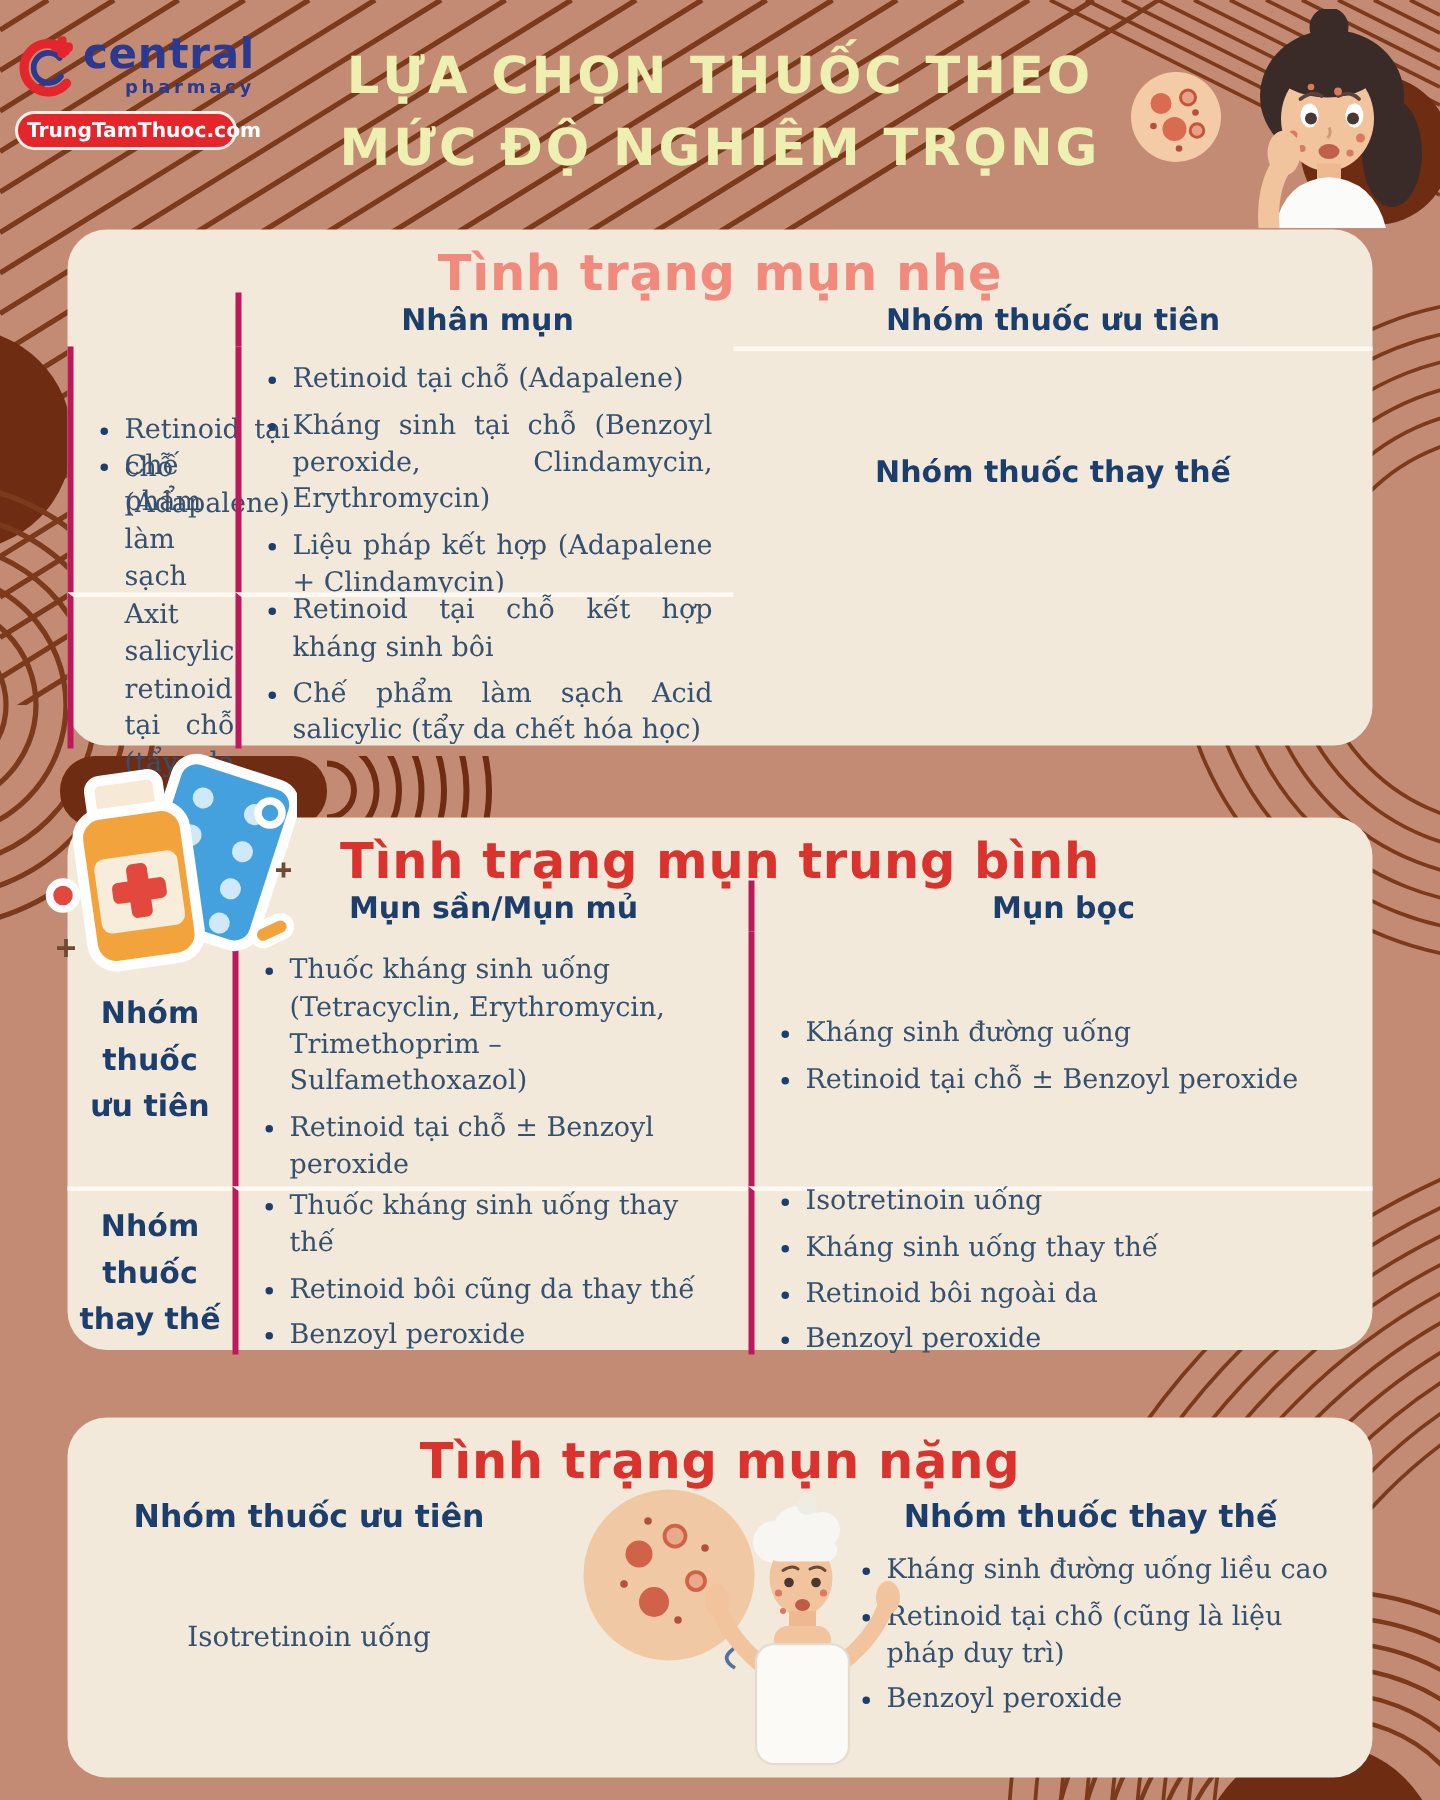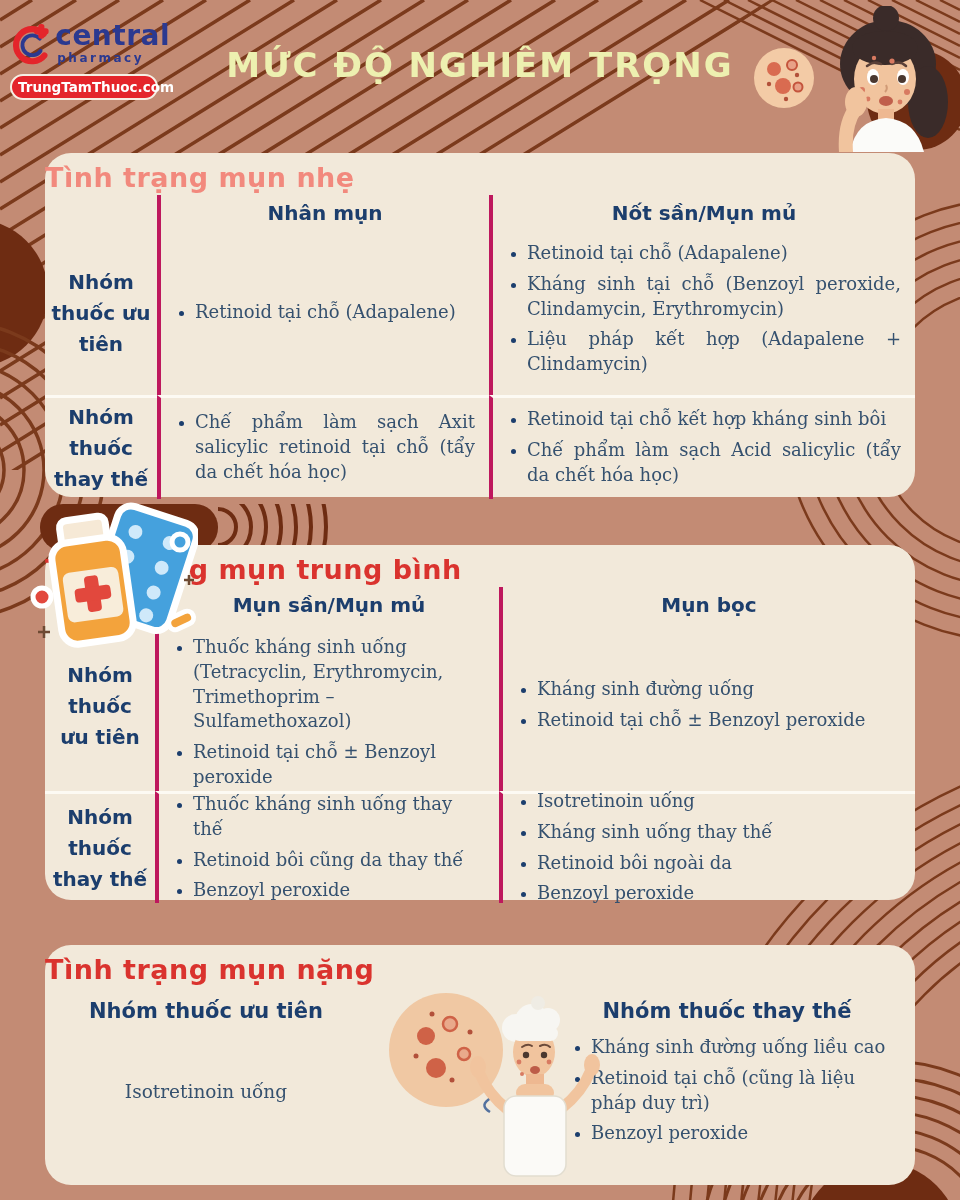--- a/index.html
+++ b/index.html
@@ -8,30 +8,30 @@
     background:#c38b74;
     font-family:"DejaVu Sans", sans-serif;
   }
   .decor{position:absolute;inset:0;z-index:0;pointer-events:none;} .z2{z-index:2;}
 
   
   .logo{position:absolute;left:10px;top:16px;z-index:3;width:160px;}
   .logo-row{display:flex;align-items:flex-start;}
   .logo-txt{margin-left:4px;margin-top:6px;line-height:1;}
   .logo-brand{font-size:28px;font-weight:800;color:#2b3990;letter-spacing:.5px;}
-  .logo-sub{font-size:12px;font-weight:700;color:#2b3990;letter-spacing:2.5px;margin-top:2px;margin-left:2px;}
+  .logo-sub{font-size:12px;font-weight:700;color:#2b3990;letter-spacing:2.5px;margin-top:2px;margin-left:2px;text-align:right;}
   .logo-pill{margin-top:2px;background:#e4252b;border:2px solid #f6efe4;border-radius:14px;
     color:#fff;font-weight:800;font-size:13.5px;text-align:center;padding:3px 6px;width:148px;box-sizing:border-box;}
   .title{position:absolute;left:218px;top:34px;width:524px;text-align:center;z-index:3;
     color:#edf0b0;font-weight:800;font-size:34px;letter-spacing:2px;line-height:1.0;}
   .title .l2{margin-top:14px;}
 
   
   .card{position:absolute;left:45px;width:870px;background:#f2e9da;border-radius:26px;z-index:2;box-sizing:border-box;}
-  .card-h{ text-align:left;font-weight:800;font-size:27px;letter-spacing:.5px;padding-top:9px;height:33px;line-height:1.2;}
+  .card-h{ text-align:center;font-weight:800;font-size:33px;letter-spacing:.5px;padding-top:9px;height:33px;line-height:1.2;}
   .salmon{color:#f2897d;} .red{color:#da332e;}
 
   .tbl{display:grid;}
   .tbl-1{grid-template-columns:112px 332px 1fr;grid-template-rows:36px 164px 104px;}
   .tbl-2{grid-template-columns:110px 344px 1fr;grid-template-rows:34px 170px 112px;}
   .colhead{font-weight:800;font-size:20px;color:#1c3e6d;text-align:center;padding-top:6px;}
   .rowhead{font-weight:800;font-size:20px;color:#1c3e6d;text-align:center;
     display:flex;align-items:center;justify-content:center;line-height:1.55;padding:0 6px;}
   .vline{border-left:4px solid #be185d;}
   .hline{border-top:3px solid #fdfaf3;}
@@ -133,20 +133,21 @@
       </svg>
       <div class="logo-txt">
         <div class="logo-brand">central</div>
         <div class="logo-sub">pharmacy</div>
       </div>
     </div>
     <div class="logo-pill">TrungTamThuoc.com</div>
   </div>
 
   <div class="title">
+    <div class="l1">LỰA CHỌN THUỐC THEO</div>
     <div class="l2">MỨC ĐỘ NGHIÊM TRỌNG</div>
   </div>
 
   <svg class="abs z2" style="left:752px;top:46px;" width="64" height="64" viewBox="0 0 64 64">
     <circle cx="32" cy="32" r="30" fill="#f3cba6"></circle>
     <circle cx="22" cy="23" r="7" fill="#d96b50"></circle>
     <circle cx="40" cy="19" r="5" fill="#e8a187" stroke="#c4543c" stroke-width="2"></circle>
     <circle cx="31" cy="40" r="8" fill="#d96b50"></circle>
     <circle cx="46" cy="41" r="4.5" fill="#e8a187" stroke="#c4543c" stroke-width="2"></circle>
     <circle cx="45" cy="29" r="2.2" fill="#b2503a"></circle>
@@ -177,21 +178,20 @@
     <path d="M38 146Q44 114 74 112Q104 114 112 146Z" fill="#fbfbf9"></path>
     <path d="M34 146Q32 118 44 102" stroke="#f1c49e" stroke-width="14" fill="none" stroke-linecap="round"></path>
     <ellipse cx="44" cy="96" rx="11" ry="15" fill="#f1c49e"></ellipse>
   </svg>
 
   <div class="card" style="top:153px;height:344px;">
     <div class="card-h salmon">Tình trạng mụn nhẹ</div>
     <div class="tbl tbl-1">
       <div></div>
       <div class="colhead vline">Nhân mụn</div>
-      <div class="colhead vline">Nốt sần/Mụn mủ</div>
 
       <div class="rowhead">Nhóm thuốc ưu tiên</div>
       <div class="cell vline just">
         <ul>
             <li>Retinoid tại chỗ (Adapalene)</li>
           </ul>
       </div>
       <div class="cell vline just" style="align-items:flex-start;">
         <ul>
           <li>Retinoid tại chỗ (Adapalene)</li>

